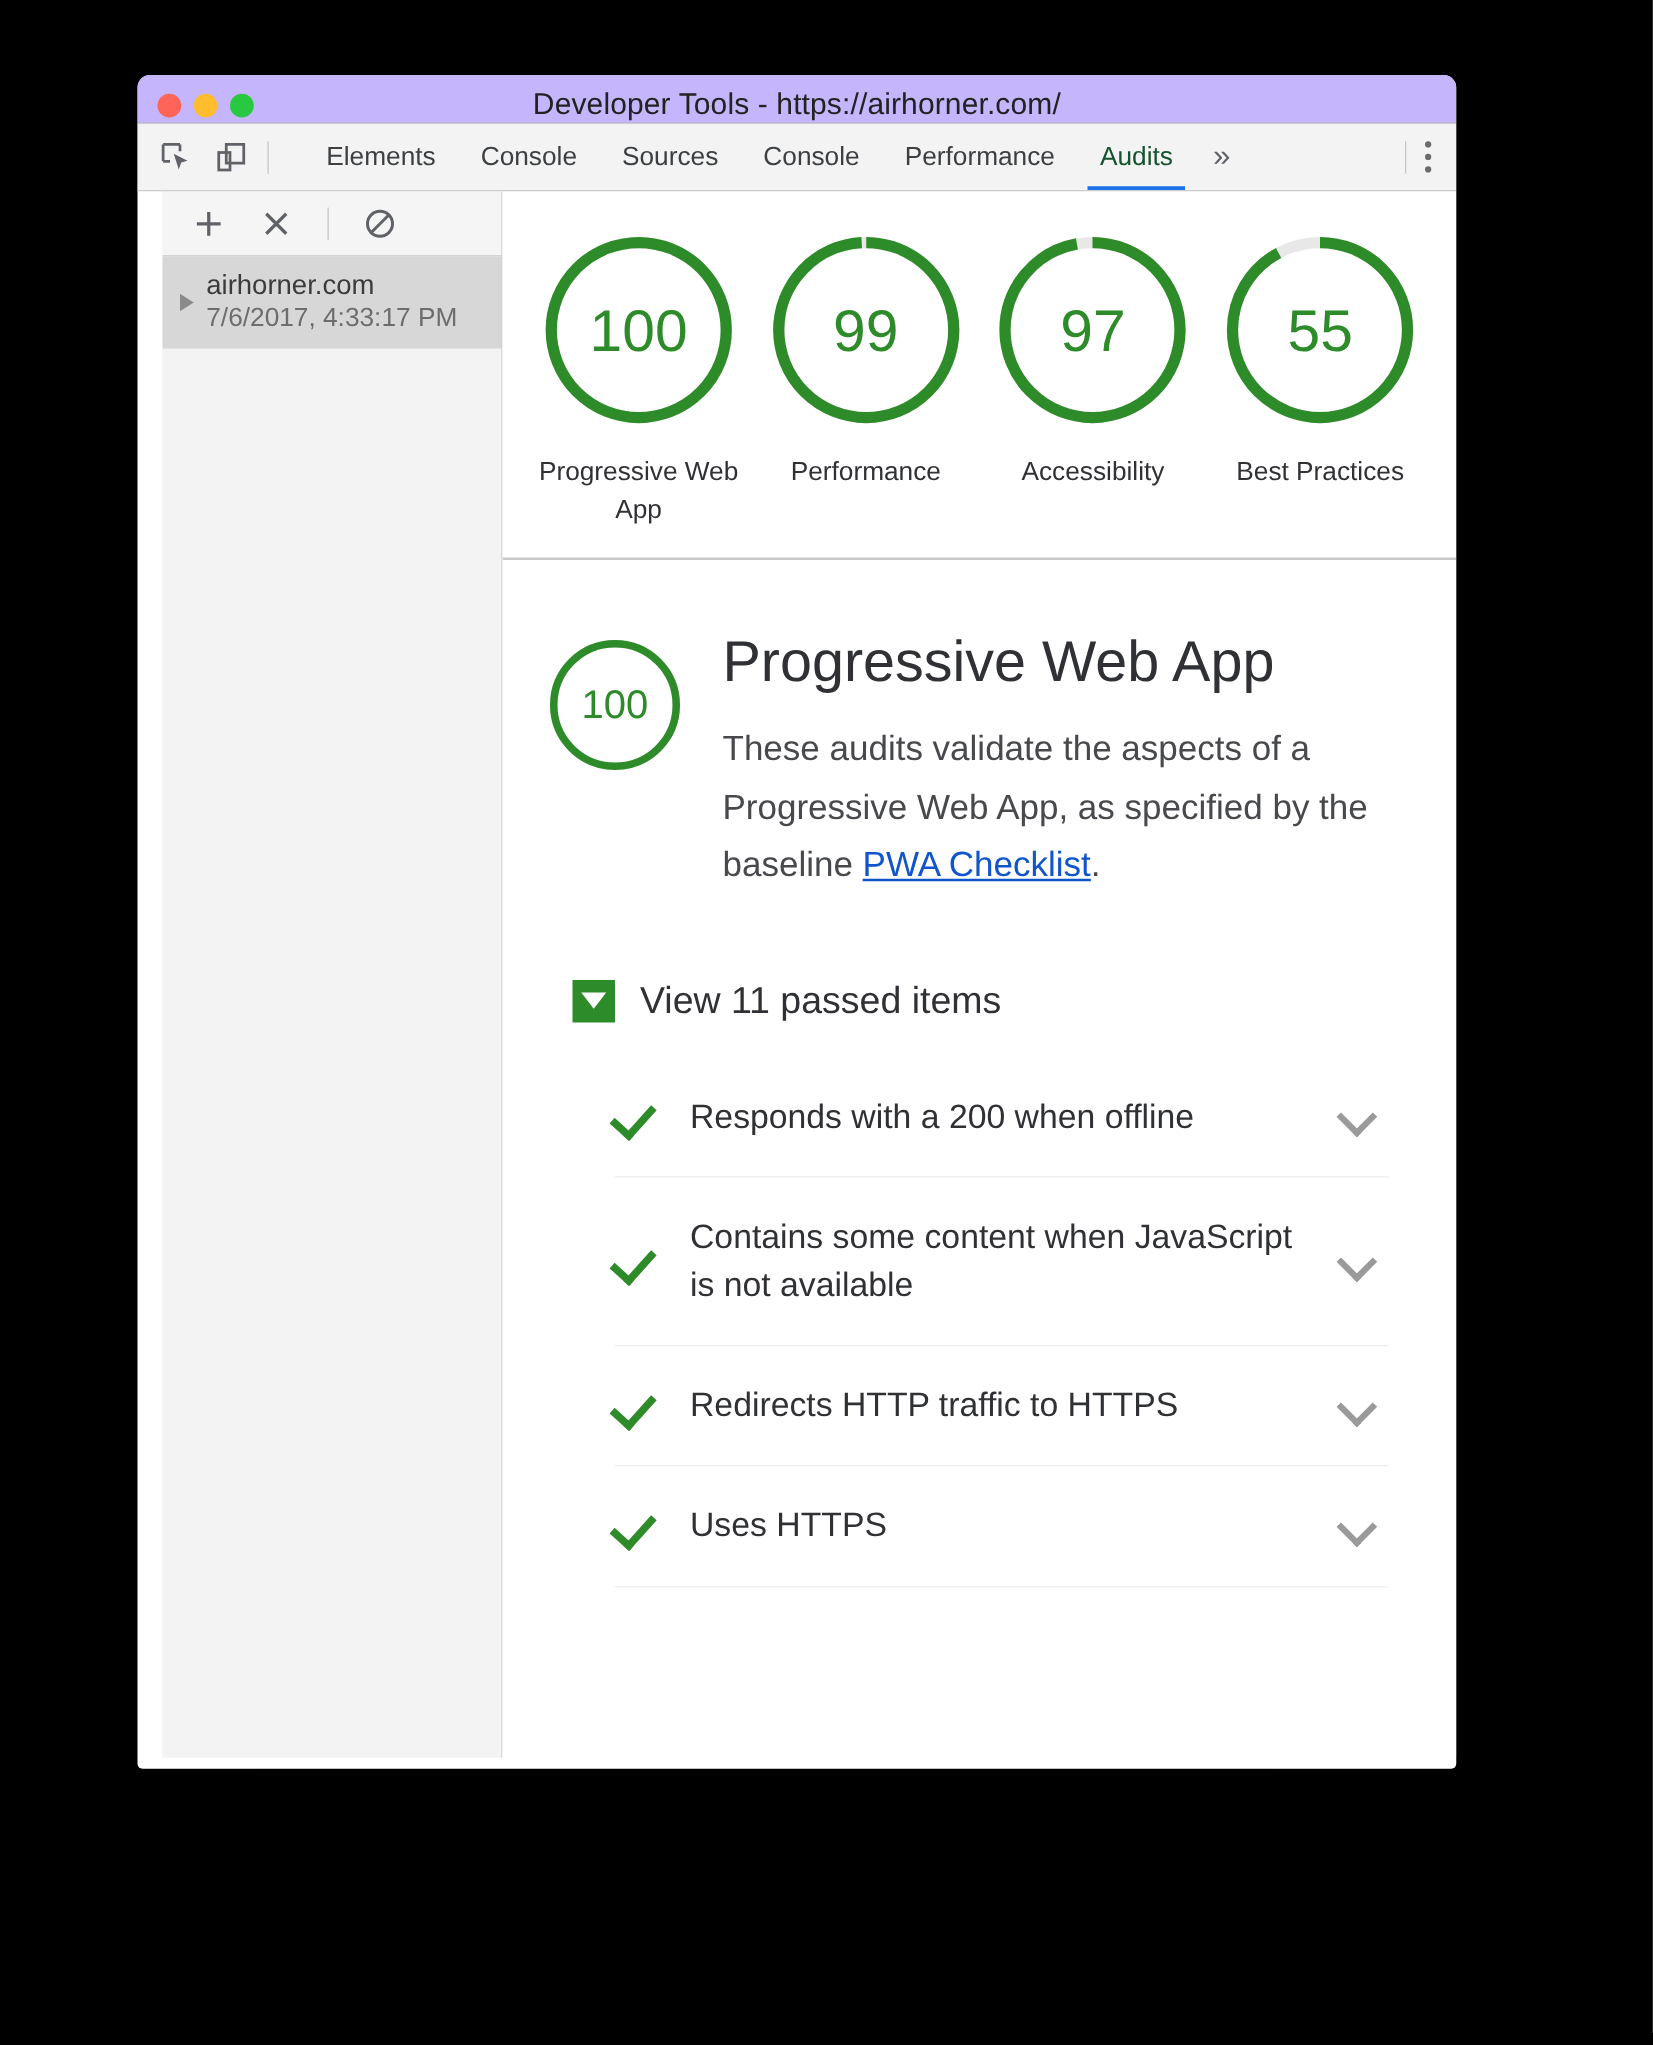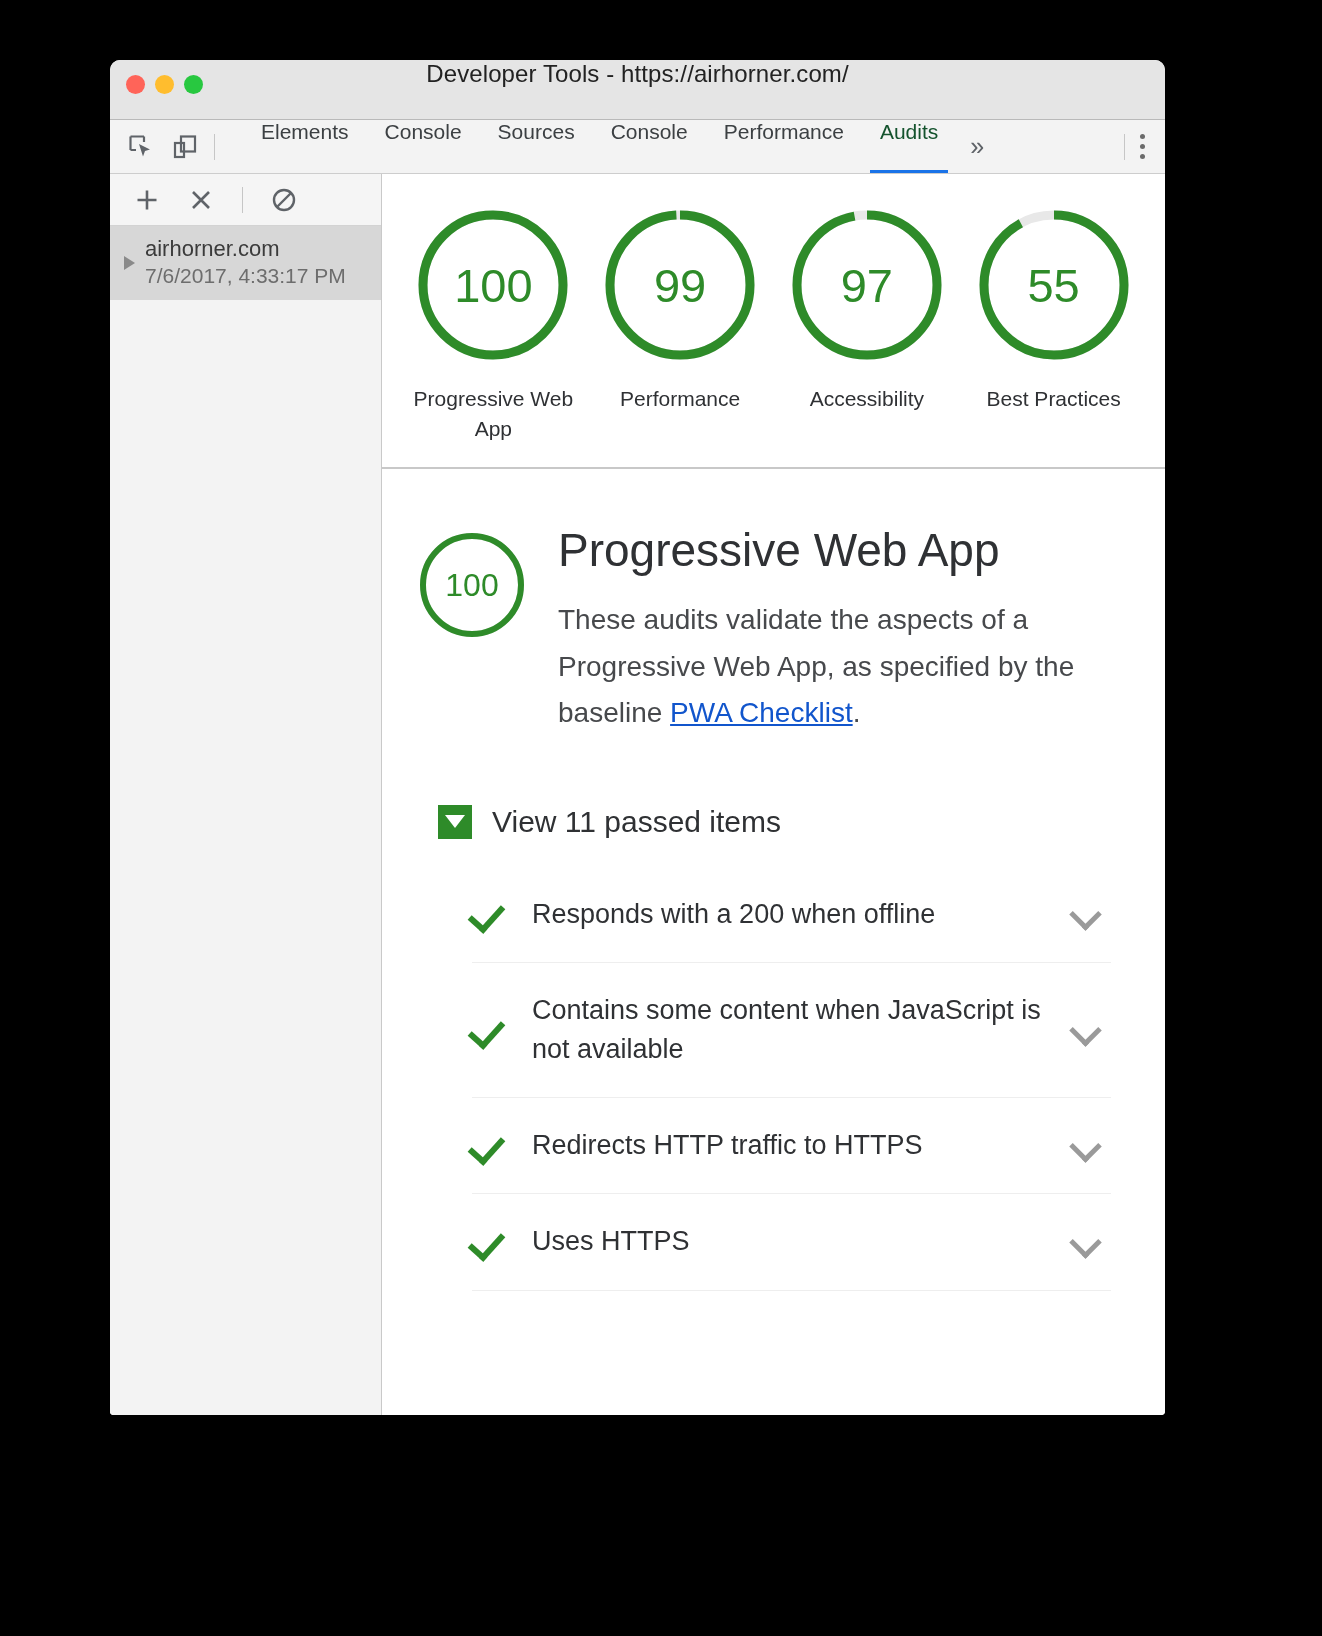--- a/index.html
+++ b/index.html
@@ -28,25 +28,25 @@
     height: 1355px;
     background: #ffffff;
     border-radius: 10px 10px 4px 4px;
     overflow: hidden;
     box-shadow: 0 18px 60px rgba(0,0,0,0.55);
   }
 
   
   .titlebar {
     position: relative;
-    height: 60px;
-    background: #e5e5e5;
+    height: 39px;
+    background: #c4b5fd;
     border-bottom: 1px solid #b9b9b9;
     display: flex;
-    align-items: flex-start;
+    align-items: flex-end;
   }
   .traffic {
     position: absolute;
     left: 16px;
     top: 0;
     height: 48px;
     display: flex;
     align-items: center;
     gap: 10px;
   }
@@ -80,20 +80,21 @@
   .tb-icon { width: 30px; height: 30px; display: flex; align-items: center; justify-content: center; }
   .tb-sep { width: 1px; height: 26px; background: #c6c6c6; align-self: center; }
   .tabs {
     display: flex;
     align-items: stretch;
     margin-left: 16px;
   }
   .tab {
     position: relative;
     display: flex;
+    align-items: center;
     padding: 0 18px;
     font-size: 21px;
     color: #3c4043;
     white-space: nowrap;
   }
   .tab.active { color: #14532d; }
   .tab.active::after {
     content: "";
     position: absolute;
     left: 8px; right: 8px; bottom: 0;
@@ -121,20 +122,21 @@
     height: calc(1355px - 48px - 54px);
   }
 
   
   .sidebar {
     width: 272px;
     background: #f3f3f3;
     border-right: 1px solid #c9c9c9;
     display: flex;
     flex-direction: column;
+    margin-left: 20px;
   }
   .sb-toolbar {
     height: 52px;
     border-bottom: 1px solid #d3d3d3;
     display: flex;
     align-items: center;
     padding-left: 22px;
     gap: 24px;
     background: #f5f5f5;
   }

